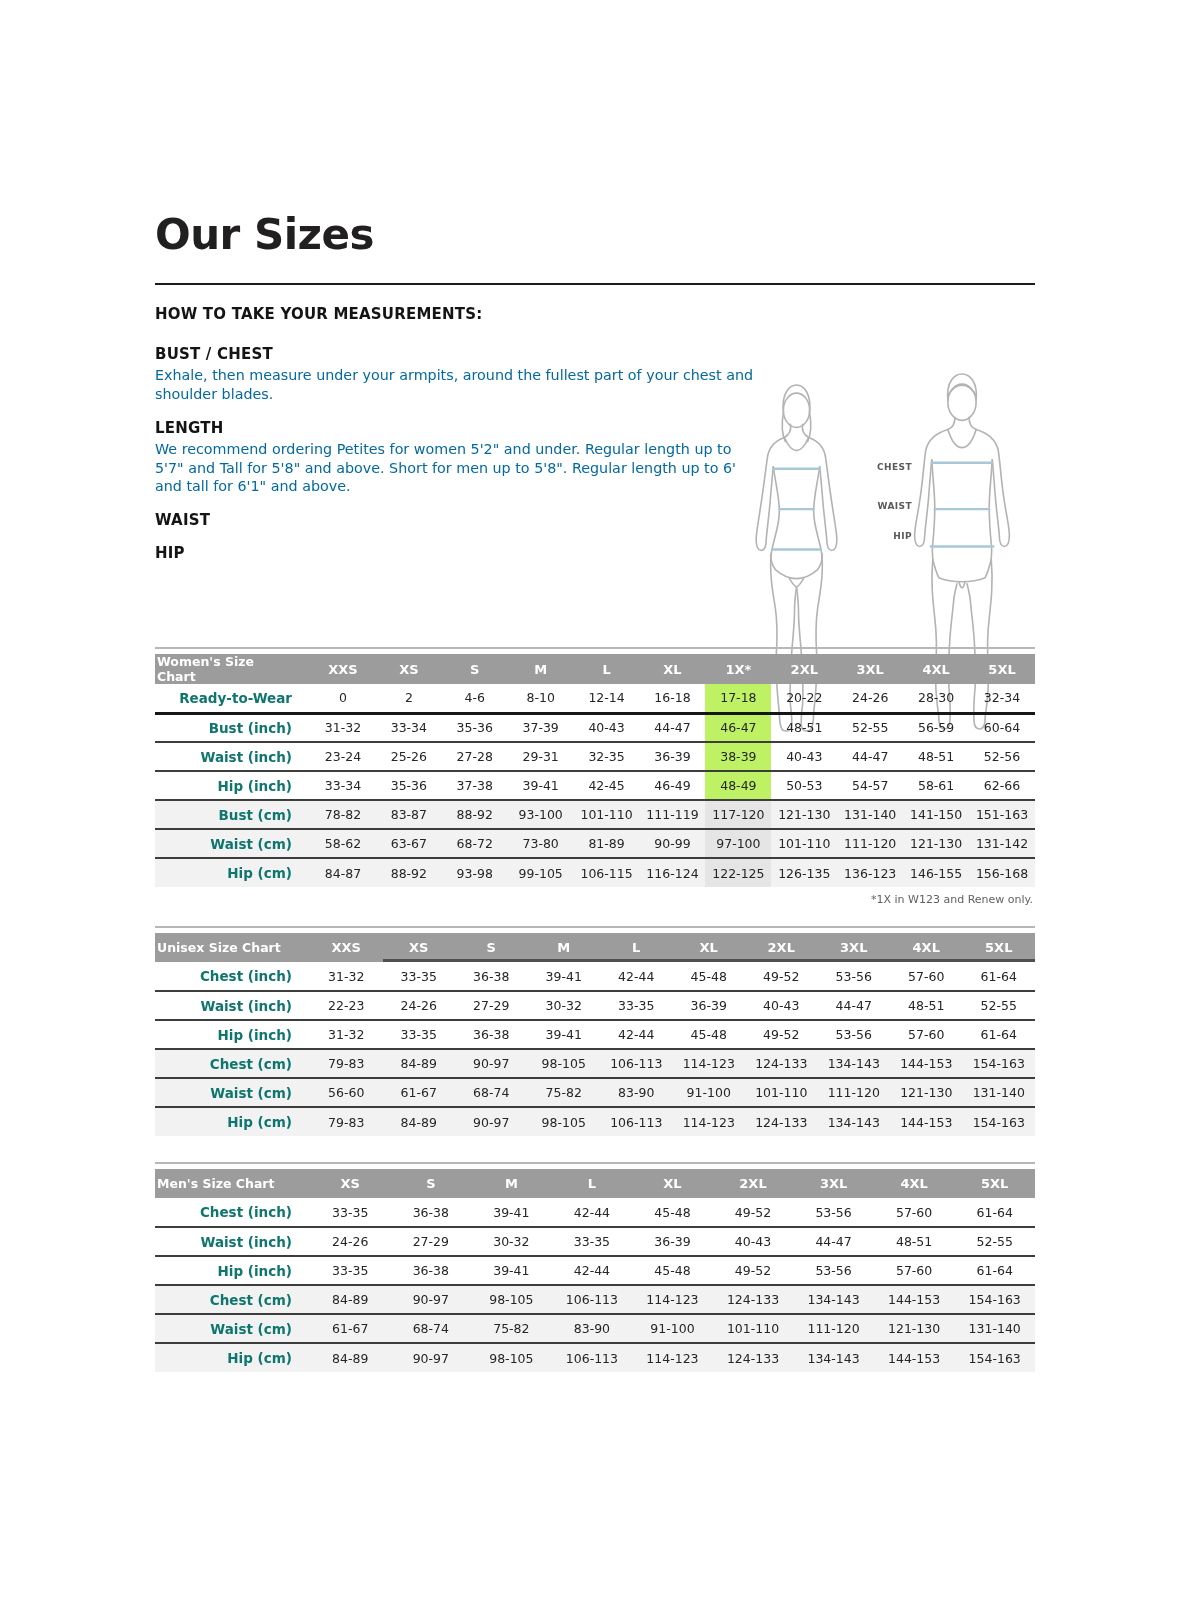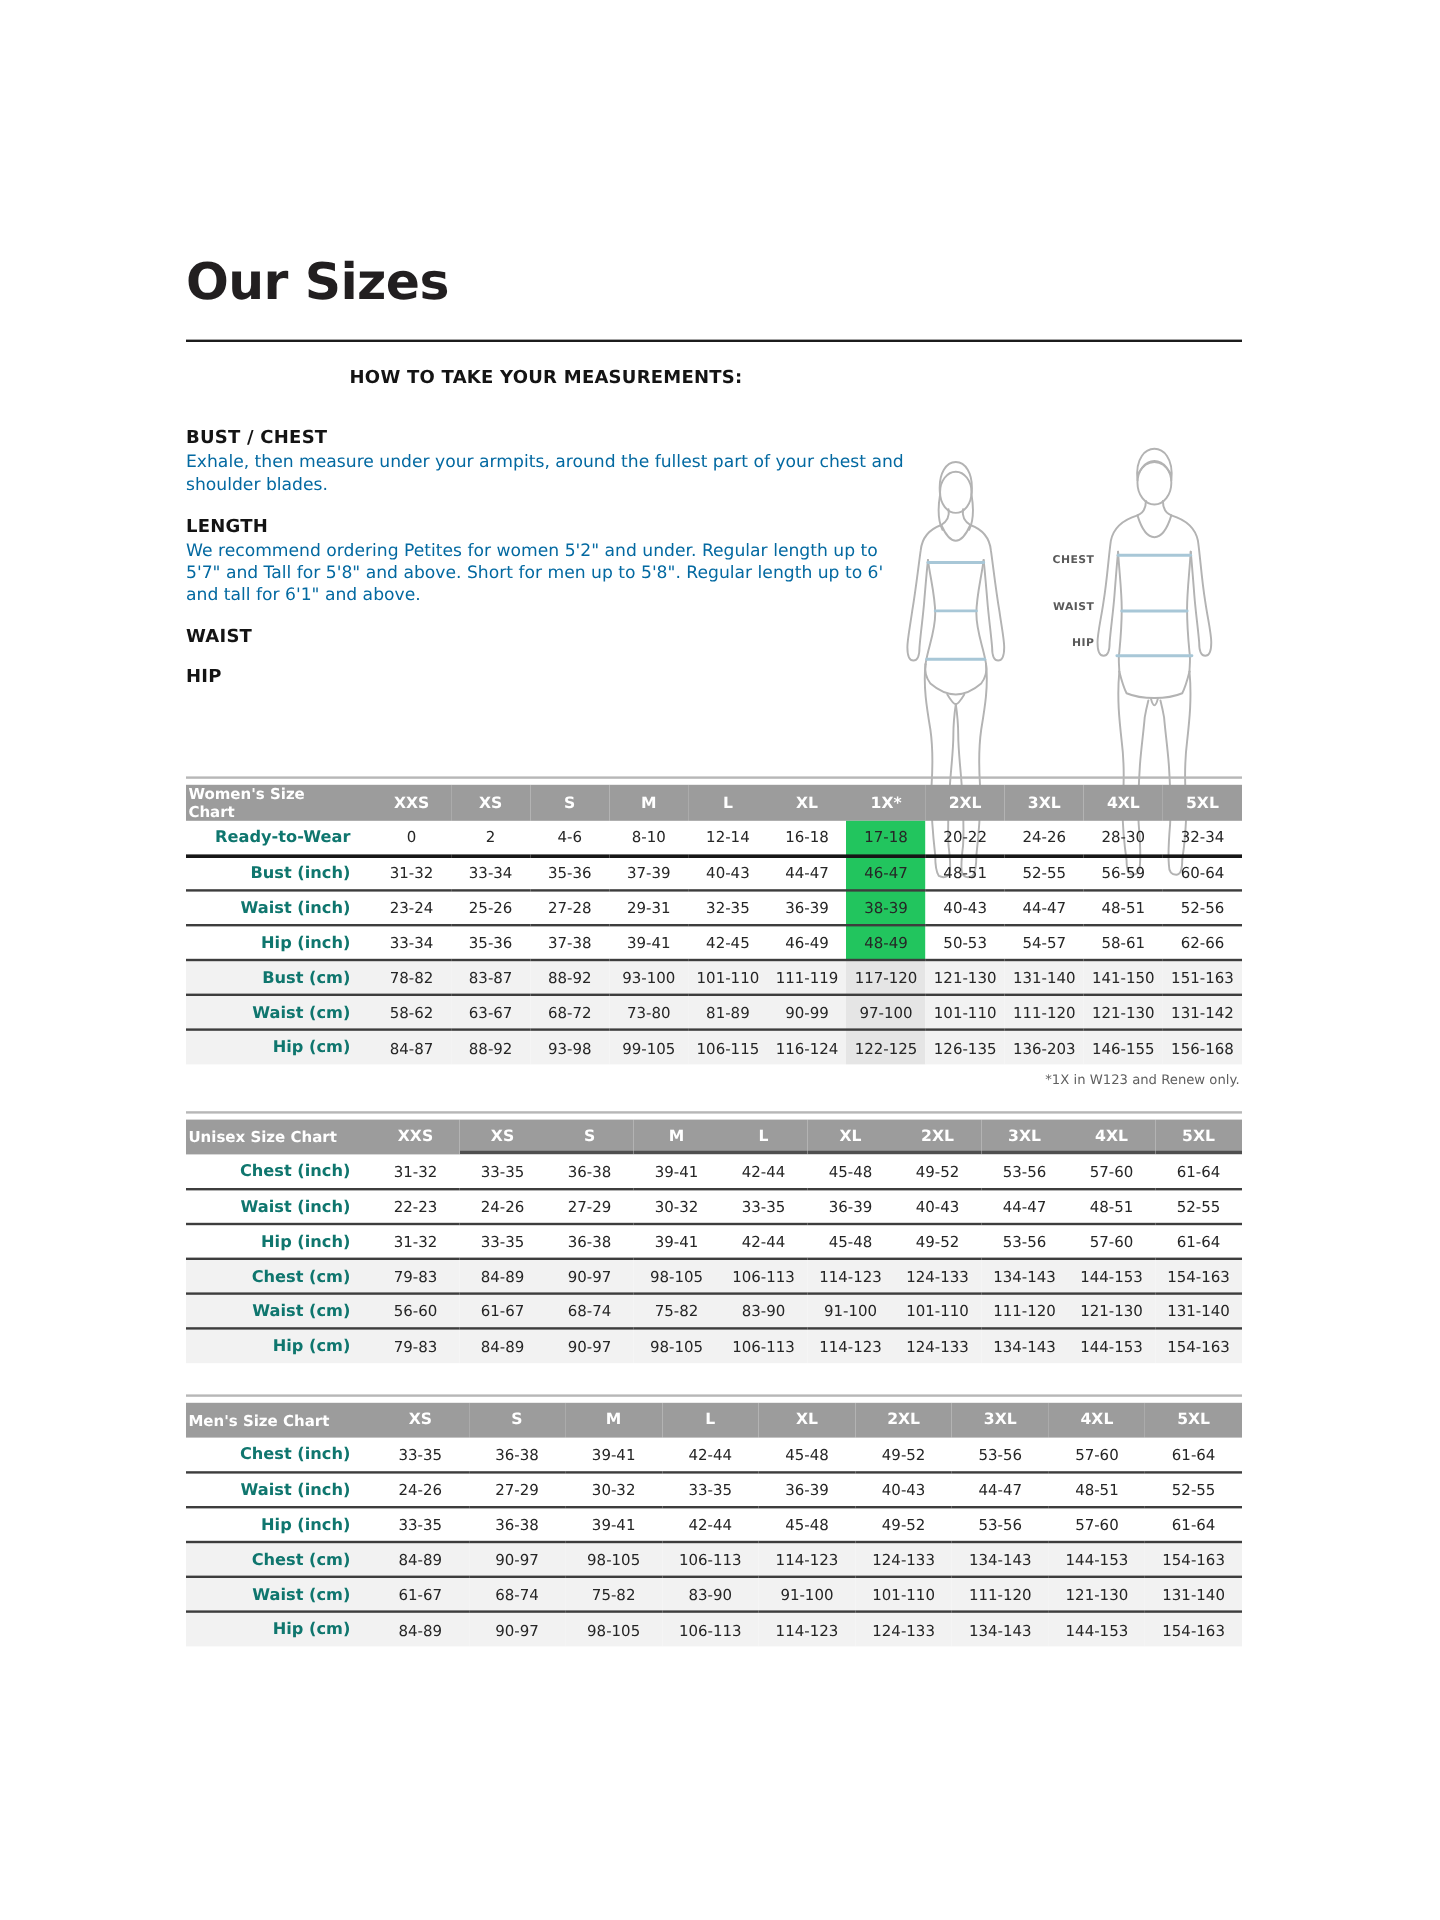--- a/index.html
+++ b/index.html
@@ -5,21 +5,21 @@
   * { margin:0; padding:0; box-sizing:border-box; }
   html,body { width:1200px; height:1600px; background:#ffffff; overflow:hidden;
               font-family:"DejaVu Sans", sans-serif; color:#2d2d2d; }
   .page { position:absolute; left:155px; top:210px; width:880px; }
 
   h1.title { font-size:42px; font-weight:700; letter-spacing:-0.5px; color:#221f20; }
   .rule { margin-top:24px; height:2px; background:#1c1c1c; width:100%; }
 
   .content-row { position:relative; margin-top:20px; min-height:440px; }
   .instructions { width:600px; }
-  .howto { font-size:15px; font-weight:700; color:#141414; letter-spacing:0.2px; margin-bottom:32px;text-align:center; }
+  .howto { font-size:15px; font-weight:700; color:#141414; letter-spacing:0.2px; margin-bottom:22px; }
   .section { margin-bottom:15px; }
   .section-h { font-size:15px; font-weight:700; color:#141414; margin-bottom:3px; letter-spacing:0.2px; }
   .section-p { font-size:14.3px; line-height:1.32; color:#0369a1; }
 
   
   .figures { position:absolute; left:583px; top:65px; width:297px; height:375px; }
   .fig-woman { position:absolute; left:0; top:10px; }
   .fig-man   { position:absolute; left:158px; top:0; }
   .fig-label { position:absolute; left:132px; width:42px; text-align:right;
                font-size:9px; font-weight:700; color:#5a5a5a; letter-spacing:0.4px; }
@@ -34,21 +34,21 @@
              height:29px; text-align:center; padding:0 2px; }
   thead th.lbl-head { text-align:left; padding-right:18px; font-size:12.5px; }
   thead th.u-dark { box-shadow: inset 0 -3px 0 #4f4f4f; }
   tbody tr { border-bottom:2px solid #3d3d3d; }
   tbody tr.thick { border-bottom:3px solid #161616; }
   tbody tr:last-child { border-bottom:none; }
   tbody th.row-label { text-align:right; padding-right:18px; font-weight:700;
                        font-size:13.5px; color:#0f766e; height:29px; }
   tbody td { text-align:center; font-size:12.5px; color:#262626; height:29px; padding:0 2px; }
   tr.shaded th, tr.shaded td { background:#f2f2f2; }
-  td.hl { background:#22c55e; }
+  td.hl { background:#bef264; }
   tr.shaded td.hl { background:#e5e5e5; }
 
   .footnote { text-align:right; font-size:11px; color:#5f5f5f; margin:6px 2px 0 0; }
   .gap-sm { height:20px; } .gap-md { height:26px; }
 
   svg .outline { fill:none; stroke:#b3b3b3; stroke-width:1.6;
                  stroke-linecap:round; stroke-linejoin:round; }
   svg .measure { fill:none; stroke:#a8c7d7; stroke-width:2.4; stroke-linecap:round; }
 </style>
 </head>
@@ -251,21 +251,21 @@
             <tr class="shaded">
               <th class="row-label">Hip (cm)</th>
               <td>84-87</td>
               <td>88-92</td>
               <td>93-98</td>
               <td>99-105</td>
               <td>106-115</td>
               <td>116-124</td>
               <td class="hl">122-125</td>
               <td>126-135</td>
-              <td>136-203</td>
+              <td>136-123</td>
               <td>146-155</td>
               <td>156-168</td>
             </tr>
           </tbody>
       </table>
       <div class="footnote">*1X in W123 and Renew only.</div>
     </div>
 
     <div class="gap-sm"></div>
 

